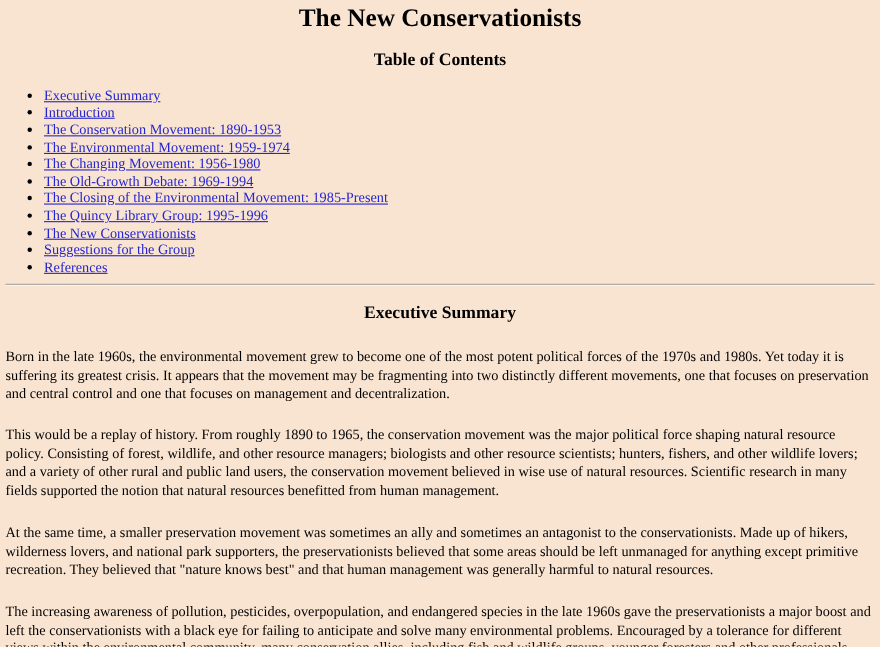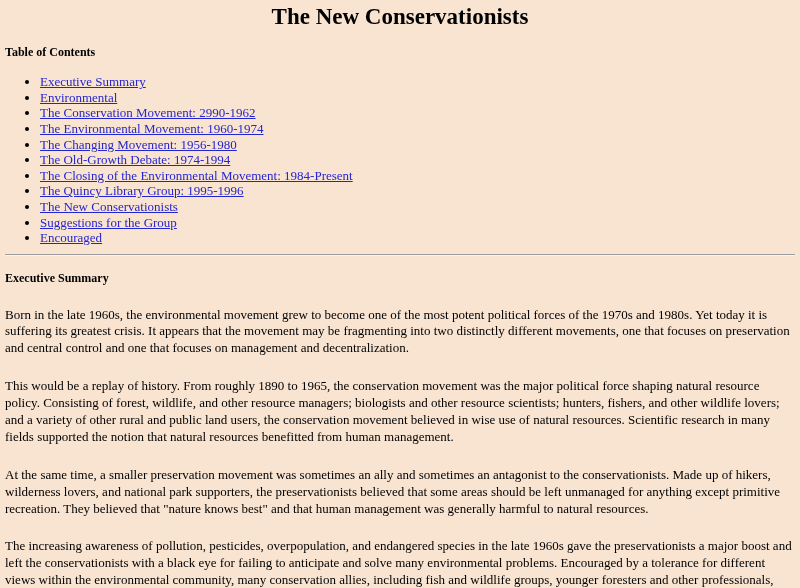--- a/index.html
+++ b/index.html
@@ -22,22 +22,22 @@
     line-height: 1.3;
   }
   h1 {
     text-align: center;
     font-size: 23px;
     line-height: 1.15;
     margin: 2px 0 0 0;
     font-weight: bold;
   }
   h2 {
-    text-align: left;
-    font-size: 12px;
+    text-align: center;
+    font-size: 16px;
     line-height: 1.15;
     margin: 16px 0 14px 0;
     font-weight: bold;
   }
   ul.toc {
     margin: 13px 0 8px 0;
     padding-left: 35px;
     line-height: 1.2;
     list-style-type: disc;
   }
@@ -60,30 +60,30 @@
 </style>
 </head>
 <body>
 
 <h1>The New Conservationists</h1>
 
 <h2>Table of Contents</h2>
 
 <ul class="toc" id="toc-list">
     <li><a href="#">Executive Summary</a></li>
-    <li><a href="#">Environmental</a></li>
-    <li><a href="#">The Conservation Movement: 2990-1962</a></li>
-    <li><a href="#">The Environmental Movement: 1960-1974</a></li>
+    <li><a href="#">Introduction</a></li>
+    <li><a href="#">The Conservation Movement: 1890-1953</a></li>
+    <li><a href="#">The Environmental Movement: 1959-1974</a></li>
     <li><a href="#">The Changing Movement: 1956-1980</a></li>
-    <li><a href="#">The Old-Growth Debate: 1974-1994</a></li>
-    <li><a href="#">The Closing of the Environmental Movement: 1984-Present</a></li>
+    <li><a href="#">The Old-Growth Debate: 1969-1994</a></li>
+    <li><a href="#">The Closing of the Environmental Movement: 1985-Present</a></li>
     <li><a href="#">The Quincy Library Group: 1995-1996</a></li>
     <li><a href="#">The New Conservationists</a></li>
     <li><a href="#">Suggestions for the Group</a></li>
-    <li><a href="#">Encouraged</a></li>
+    <li><a href="#">References</a></li>
   </ul>
 
 <hr class="divider">
 
 <h2>Executive Summary</h2>
 
 <div class="section-body" id="section-body">
     <p>Born in the late 1960s, the environmental movement grew to become one of the most potent political forces of the 1970s and 1980s. Yet today it is suffering its greatest crisis. It appears that the movement may be fragmenting into two distinctly different movements, one that focuses on preservation and central control and one that focuses on management and decentralization.</p>
     <p>This would be a replay of history. From roughly 1890 to 1965, the conservation movement was the major political force shaping natural resource policy. Consisting of forest, wildlife, and other resource managers; biologists and other resource scientists; hunters, fishers, and other wildlife lovers; and a variety of other rural and public land users, the conservation movement believed in wise use of natural resources. Scientific research in many fields supported the notion that natural resources benefitted from human management.</p>
     <p>At the same time, a smaller preservation movement was sometimes an ally and sometimes an antagonist to the conservationists. Made up of hikers, wilderness lovers, and national park supporters, the preservationists believed that some areas should be left unmanaged for anything except primitive recreation. They believed that "nature knows best" and that human management was generally harmful to natural resources.</p>

